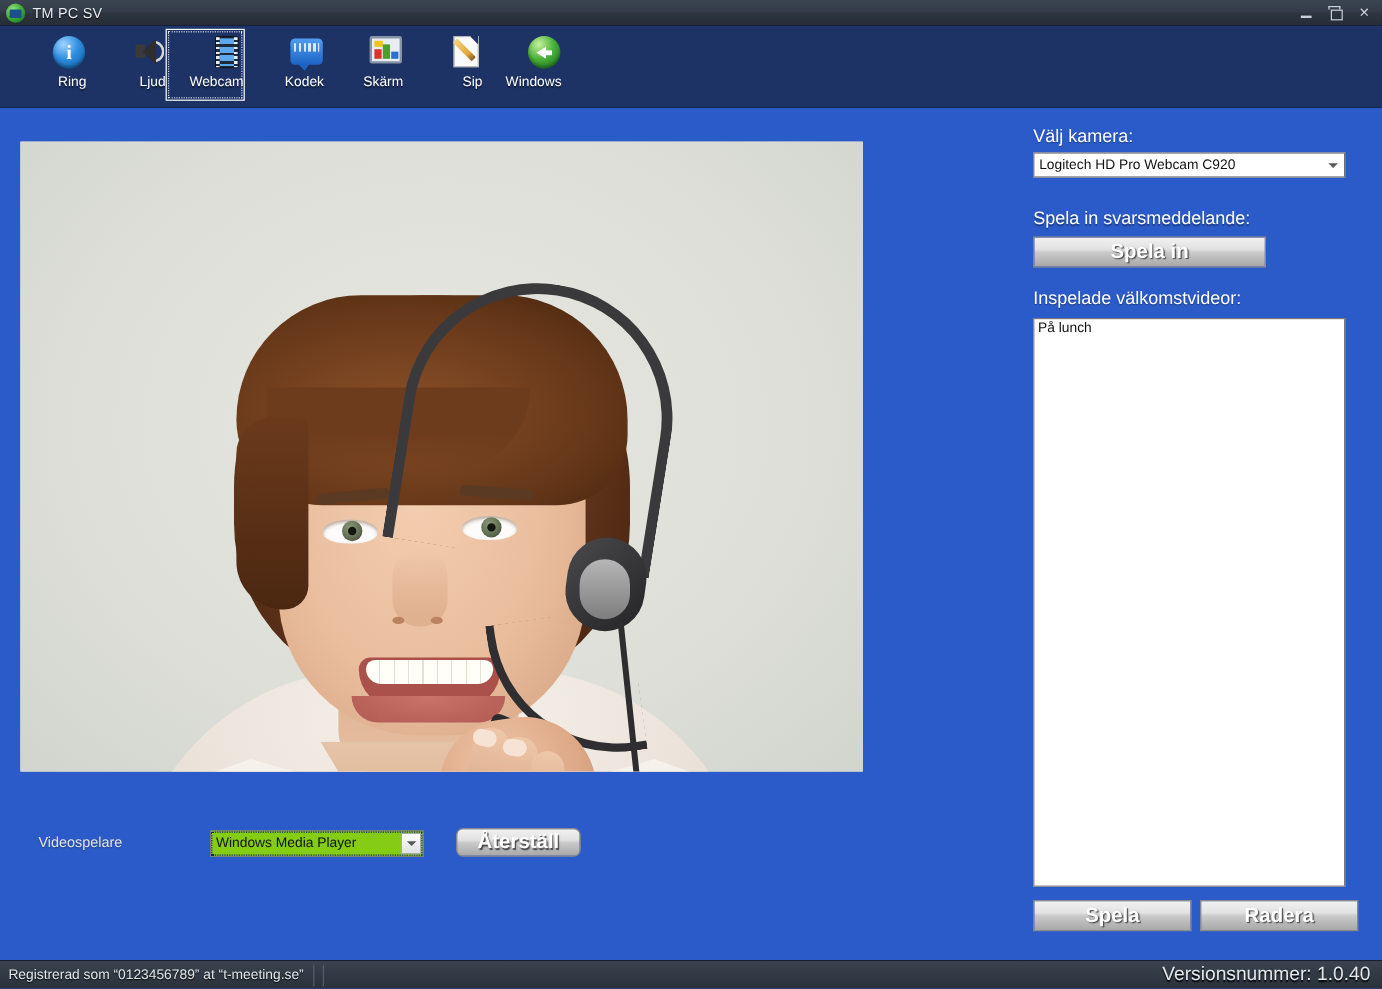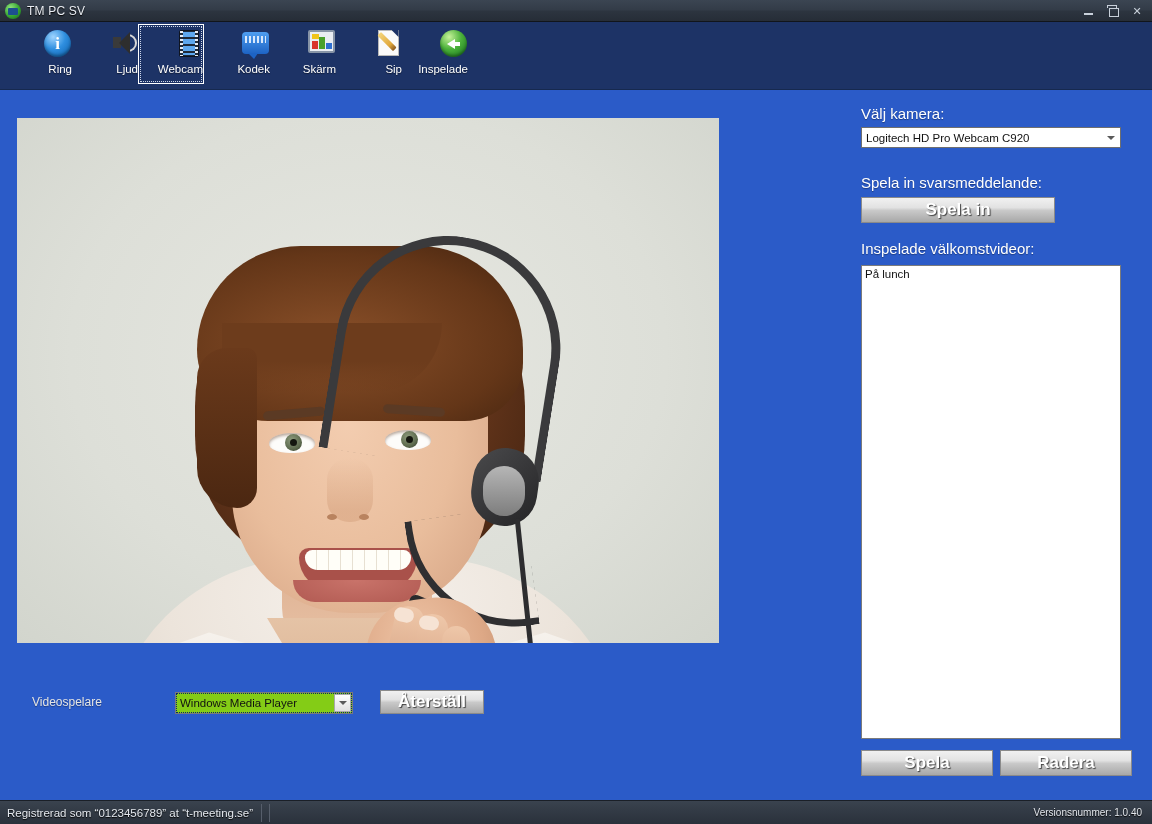--- a/index.html
+++ b/index.html
@@ -266,21 +266,21 @@
   .caret-down { width:0;height:0;border-left:4px solid transparent;border-right:4px solid transparent;
     border-top:4px solid #5a5a5a; }
   .btn {
     background: linear-gradient(to bottom,#f1f1f1 0%,#e2e2e2 40%,#c9c9c9 52%,#a8a8a8 100%);
     border: 1px solid #8a8a8a;
     color:#ffffff; font-size:17px; font-weight:bold;
     text-shadow: 1px 1px 1px rgba(60,60,60,.95);
     display:flex;align-items:center;justify-content:center;
     cursor:default;
   }
-  #reset-button { position:absolute; left:363px; top:-2px; width:104px; height:24px; }
+  #reset-button { position:absolute; left:363px; top:-2px; width:104px; height:24px;border-radius:6px; }
 
   
   #right-panel { position:absolute; left:860px; top:100px; width:266px; height:680px; }
   .rp-label { color:#ffffff; font-size:15px; text-shadow:0 1px 1px rgba(0,0,0,.35); }
   #camera-label { position:absolute; left:1px; top:5px; }
   #camera-select {
     position:absolute; left:1px; top:27px; width:260px; height:21px;
     background:#ffffff; border:1px solid #6f6f6f; font-size:11.5px; color:#111;
     display:flex; align-items:center; padding-left:4px;
   }
@@ -300,21 +300,21 @@
   
   #statusbar {
     position:absolute; left:0; bottom:0; width:1152px; height:24px;
     background: linear-gradient(to bottom,#3a434f 0%,#333b46 40%,#2a313b 100%);
     border-top:1px solid #1a1f27;
     display:flex; align-items:center;
   }
   #status-left { color:#e3e7ed; font-size:11.5px; margin-left:7px; text-shadow:0 1px 1px #000; }
   .sb-div { width:1px; height:18px; background:#565e6b; margin-left:8px; }
   .sb-div2 { width:1px; height:18px; background:#565e6b; margin-left:7px; }
-  #status-right { position:absolute; right:10px; color:#e3e7ed; font-size:10px; text-shadow:0 1px 1px #000; }
+  #status-right { position:absolute; right:10px; color:#e3e7ed; font-size:16px; text-shadow:0 1px 1px #000; }
 </style>
 </head>
 <body>
 
 <div id="app">
 
   <div id="titlebar">
     <div class="tb-icon"></div>
     <div class="tb-title">TM PC SV</div>
     <div id="wincontrols">
@@ -383,21 +383,21 @@
       <div class="lbl">Sip</div>
     </div>
 
 
     <div class="tbtn">
       <div class="ico">
           <div class="ico-back">
             <div class="bar"></div>
           </div>
         </div>
-      <div class="lbl">Inspelade</div>
+      <div class="lbl">Windows</div>
     </div>
 
   </div>
 
   <div id="video-area">
     <div class="photo">
       <div class="ph-bg"></div>
       <div class="ph-shoulder"></div>
       <div class="ph-shirt"></div>
       <div class="ph-neck"></div>

